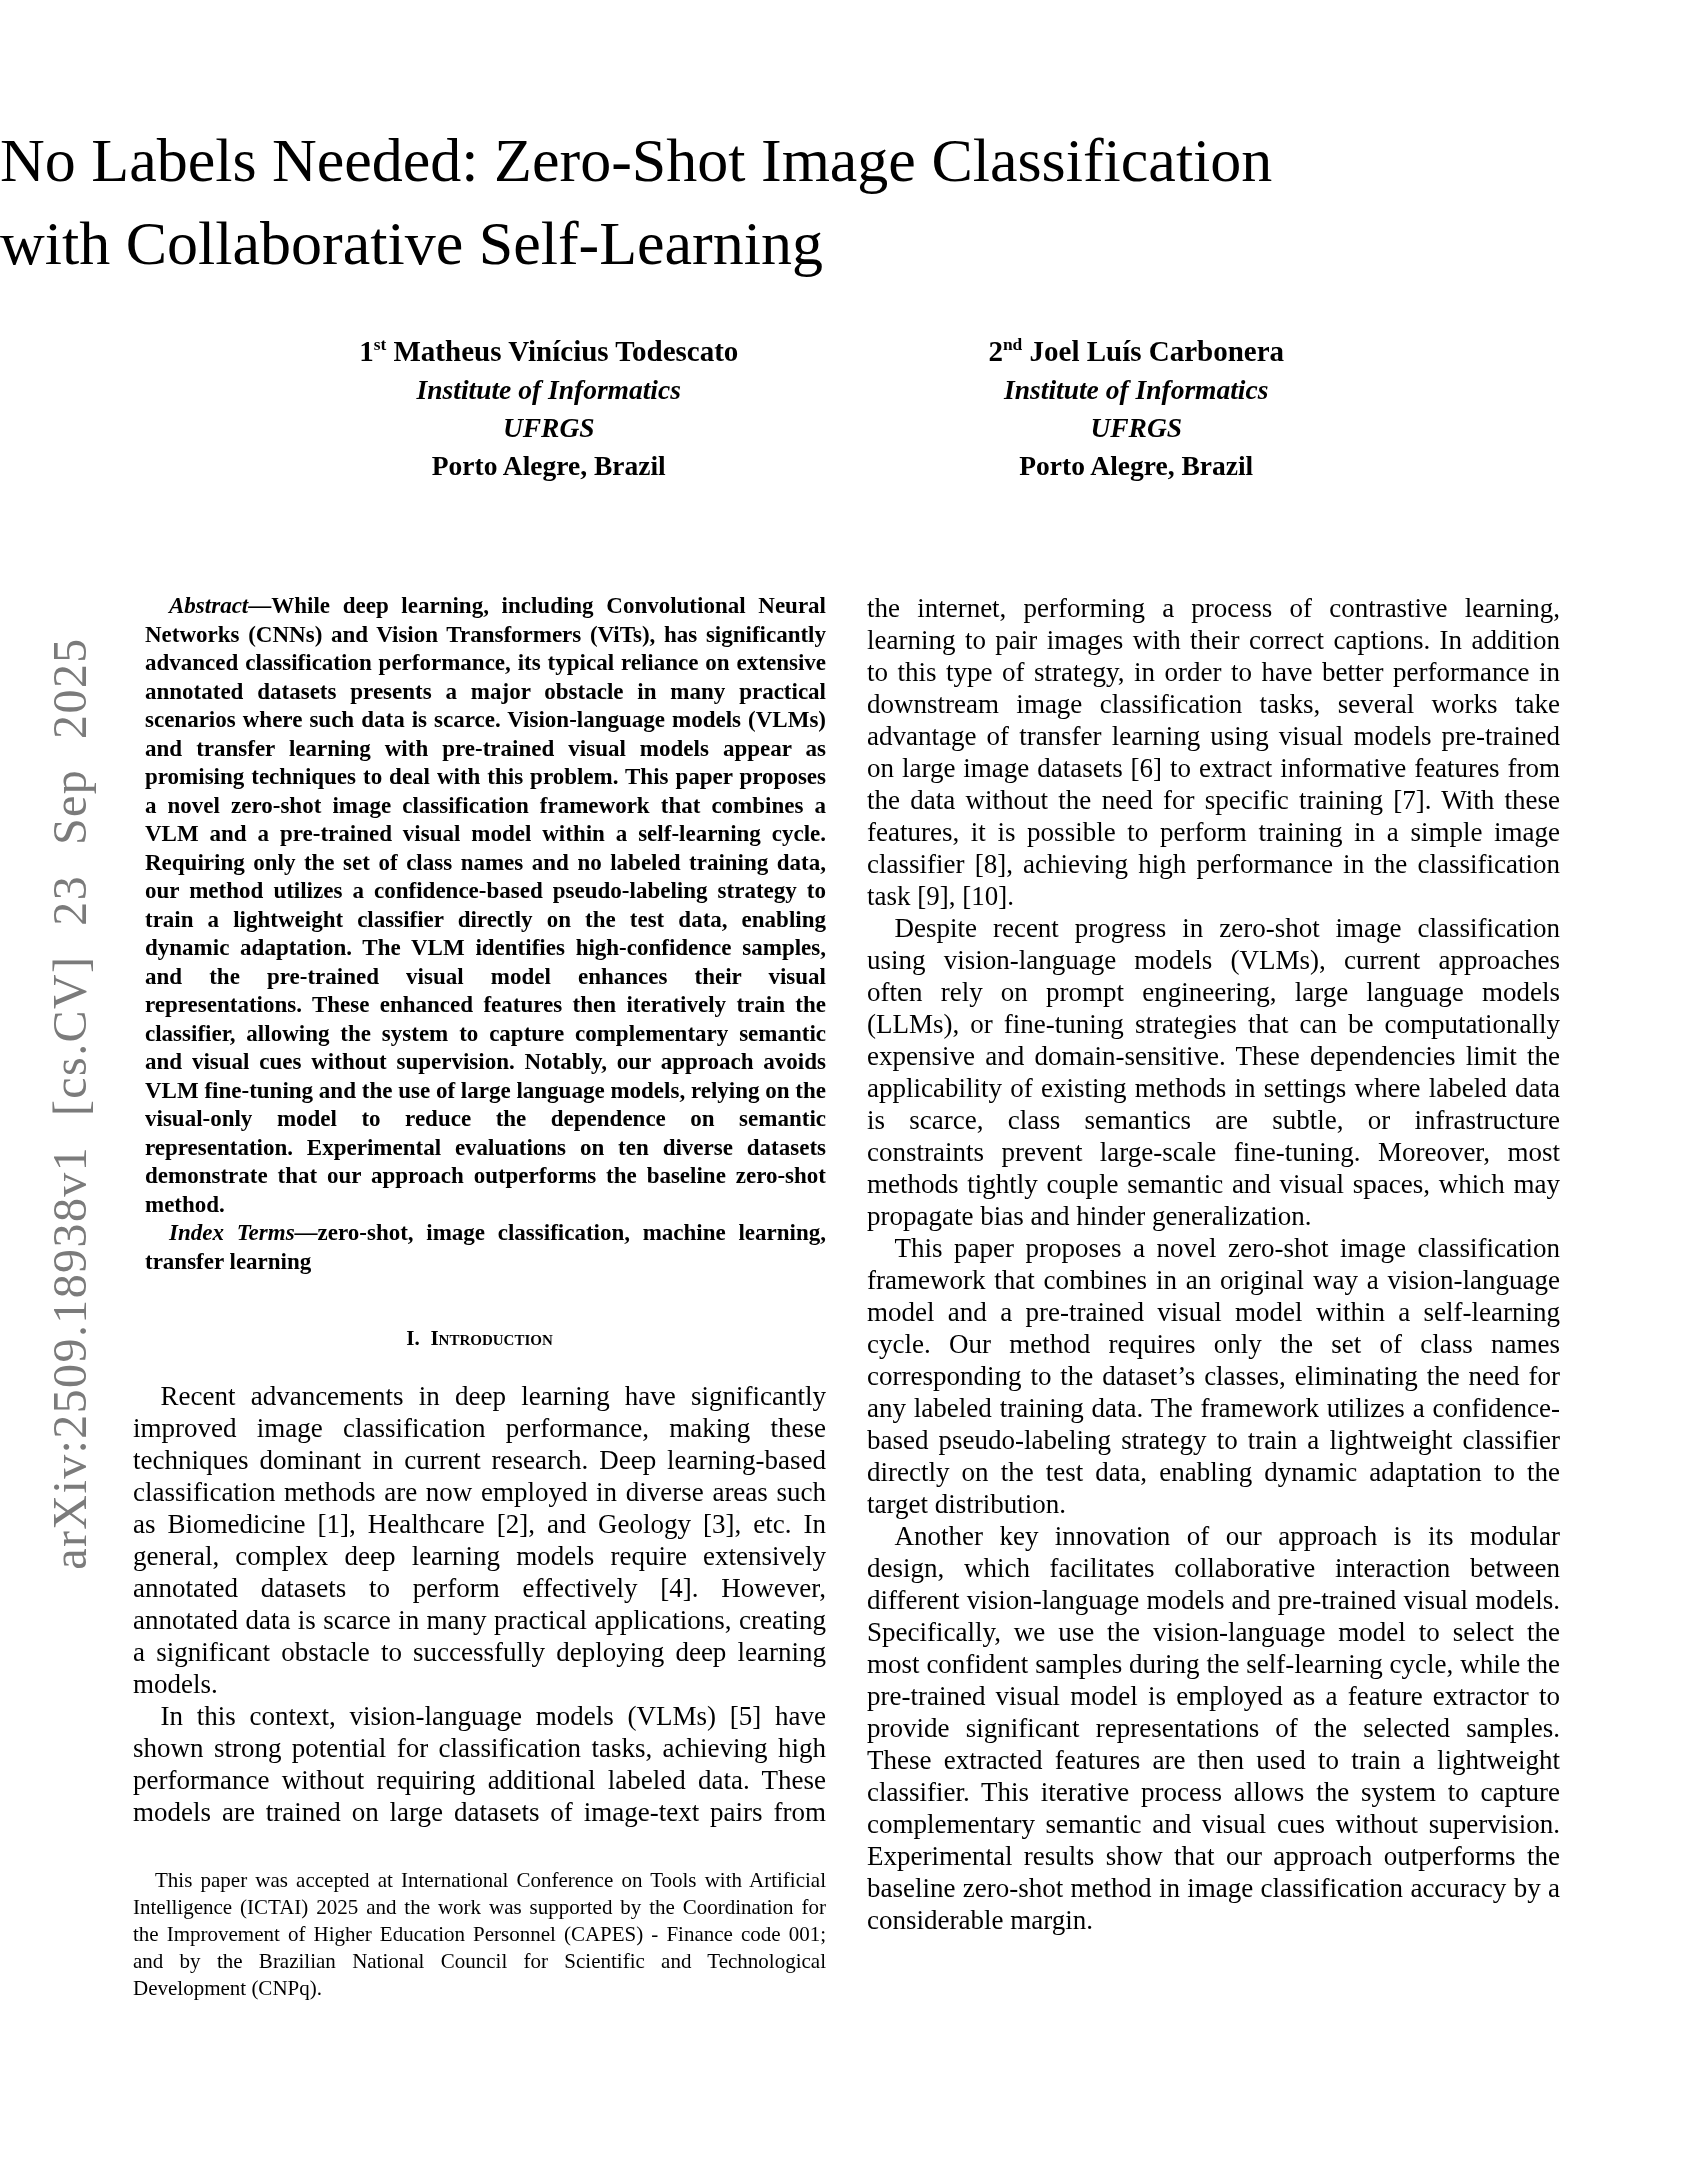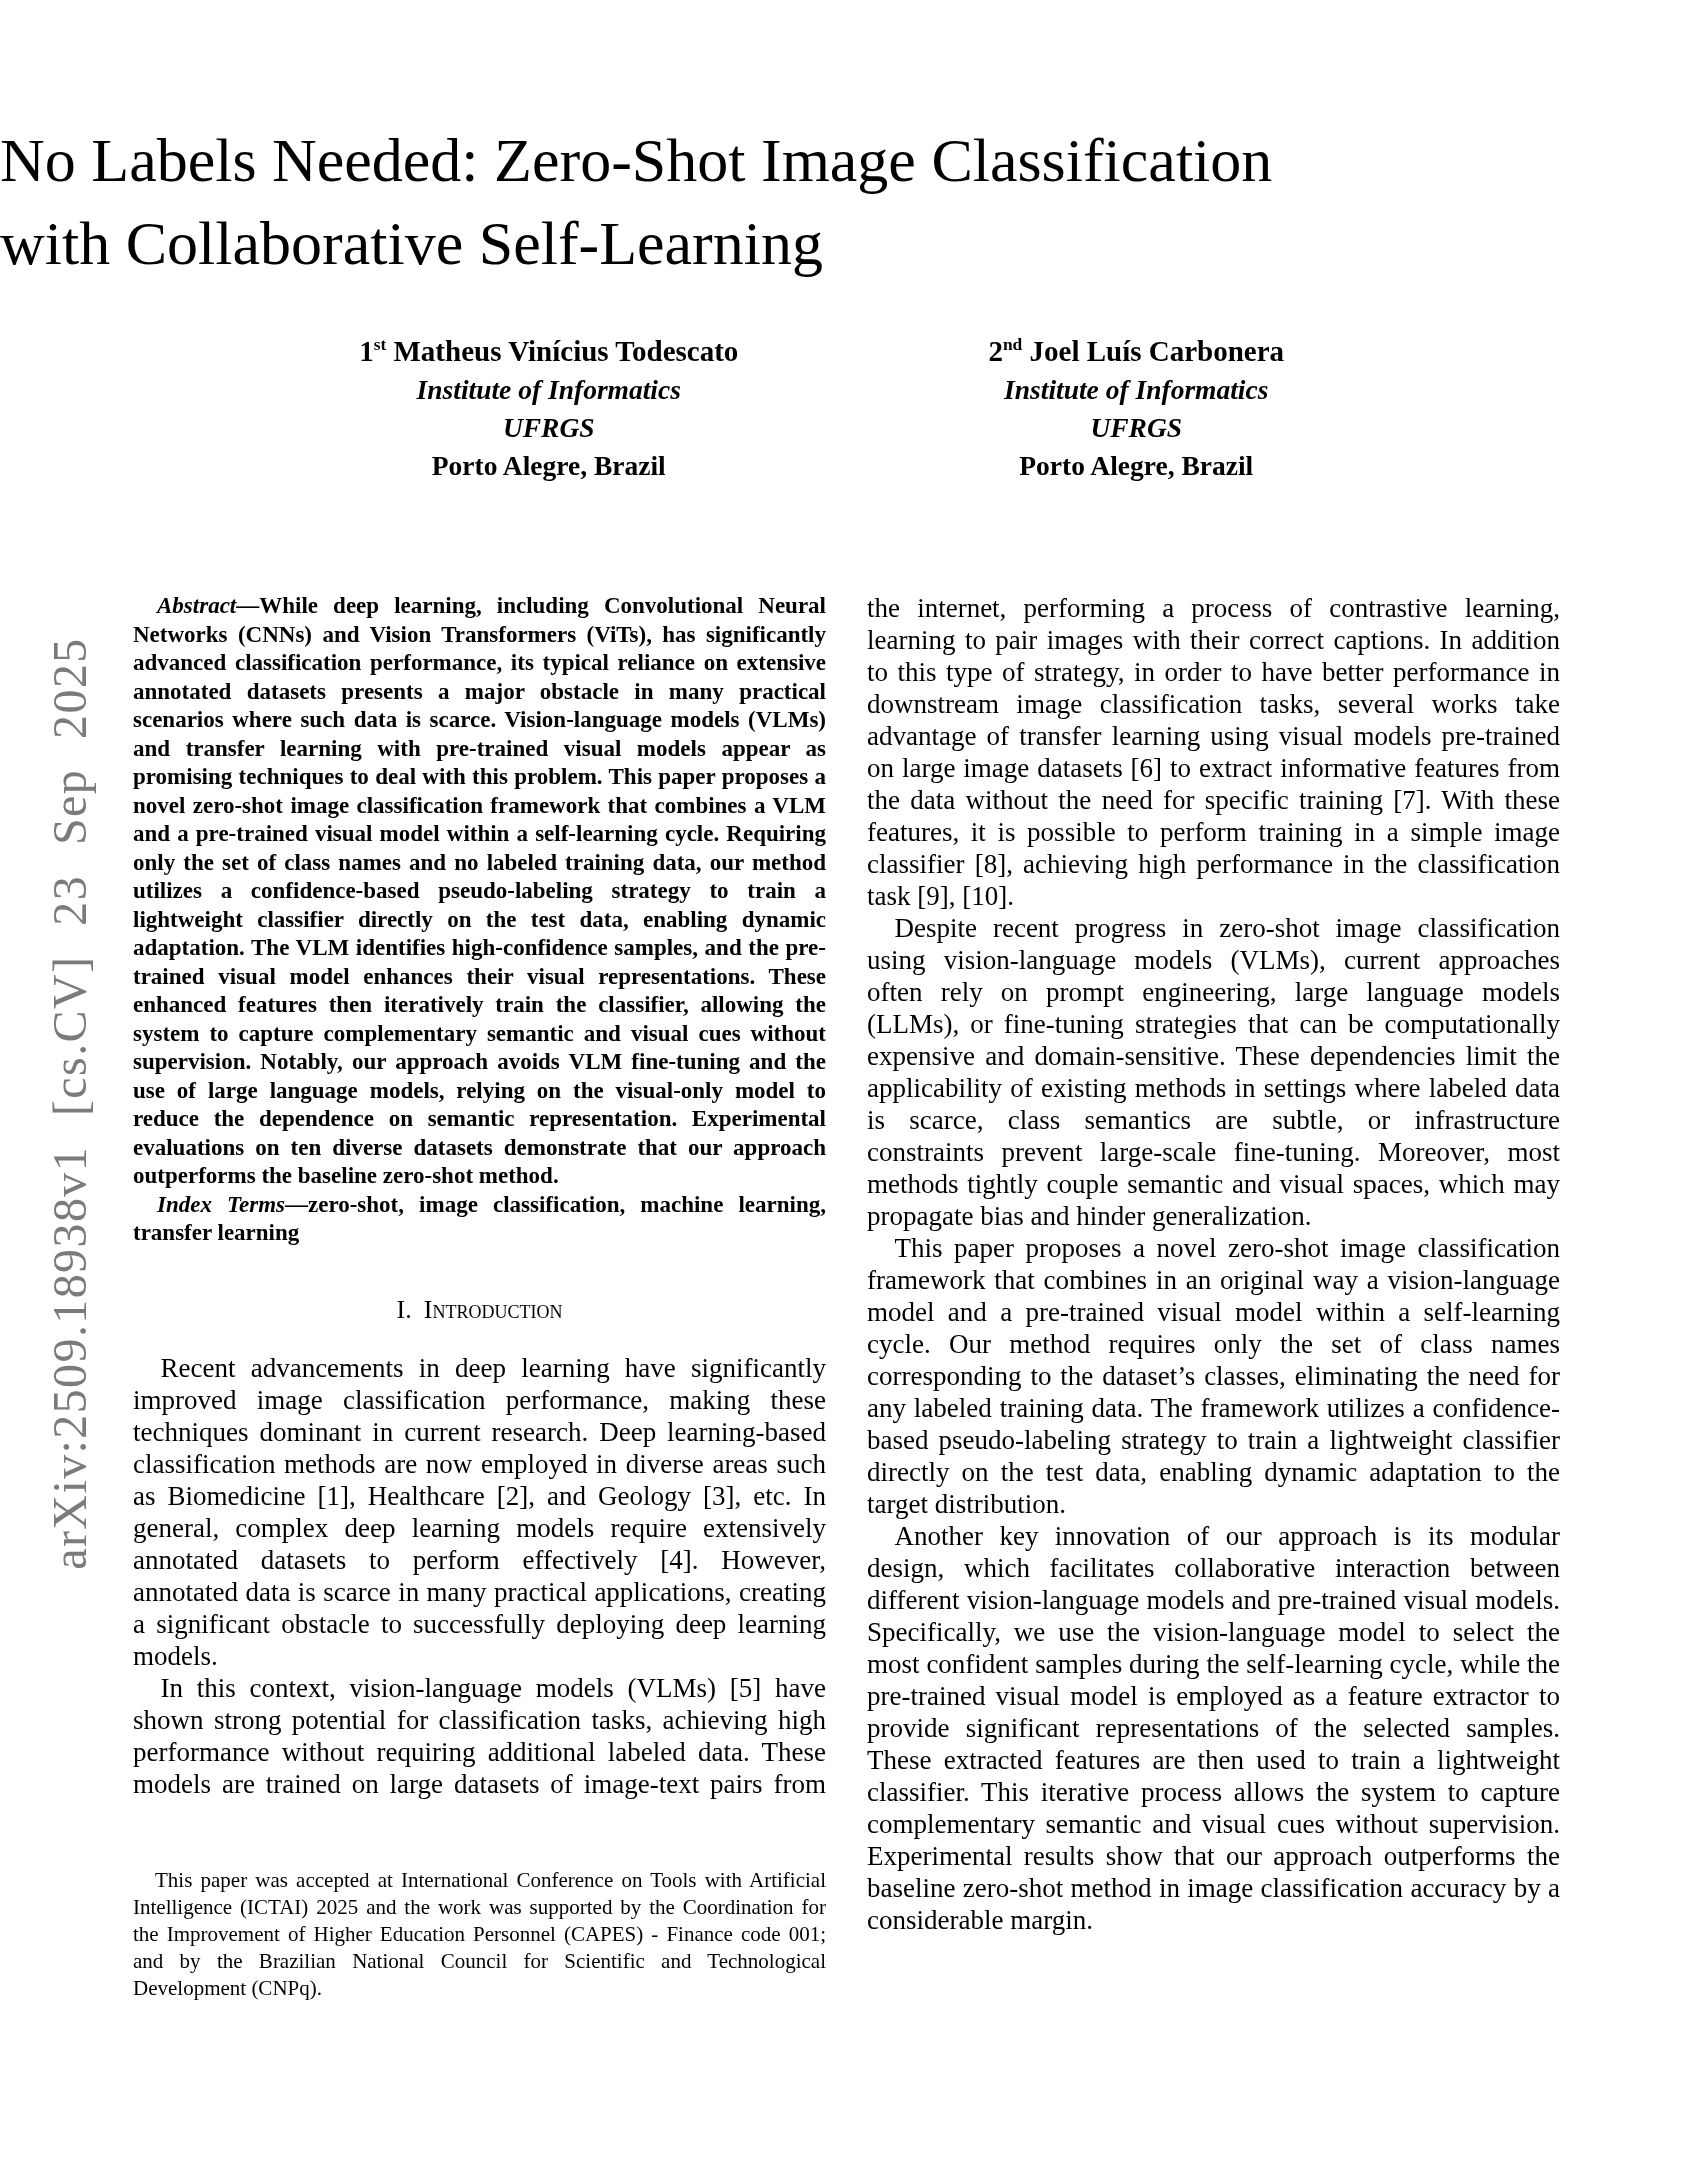--- a/index.html
+++ b/index.html
@@ -77,29 +77,30 @@
 
   p { margin: 0; text-indent: 27.5px; }
   p.no-indent { text-indent: 0; }
   p.cut { text-align-last: justify; }
 
   .abstract, .indexterms {
     font-weight: bold;
     font-size: 23px;
     line-height: 28.5px;
     text-indent: 24px;
+    margin-left: 12px;
   }
   .lead-label { font-style: italic; }
 
   .sec-heading {
     text-align: right;
     text-align-last: center;
     font-variant: small-caps;
-    font-size: 26px;
-    font-weight: 400;
+    font-size: 21px;
+    font-weight: 700;
     word-spacing: 5.5px;
     margin: 46px 0 26px 0;
     text-indent: 0;
   }
 
   .footnote {
     margin-top: auto;
     font-size: 21px;
     line-height: 27px;
     text-indent: 22px;

